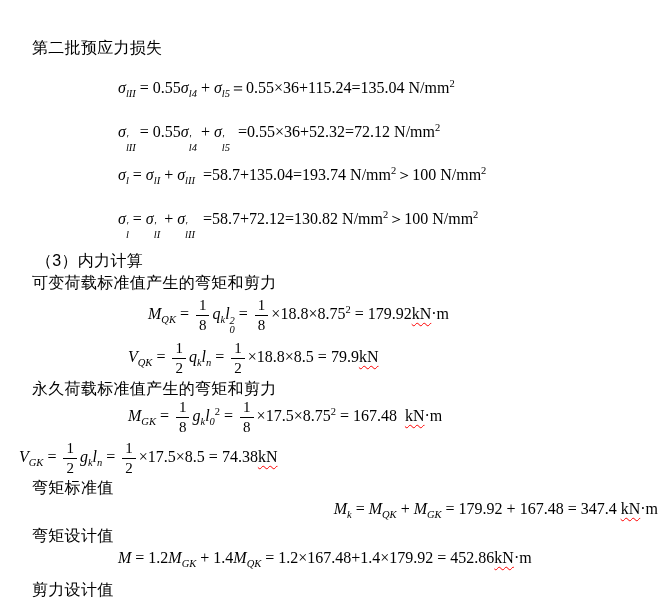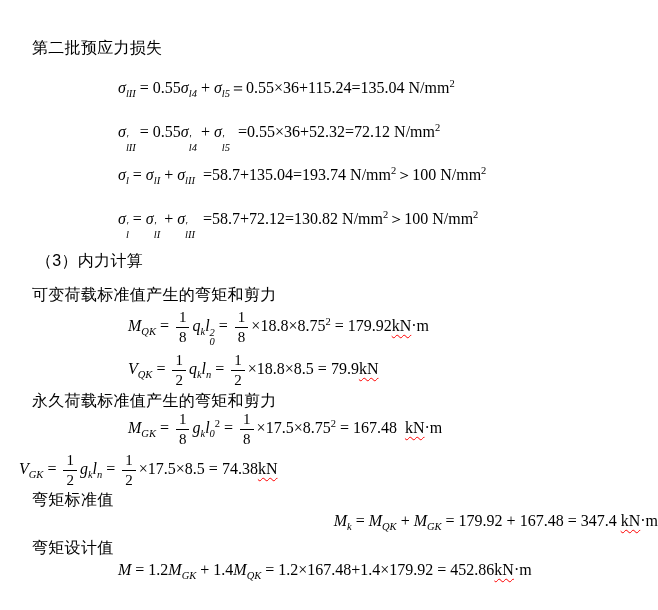--- a/index.html
+++ b/index.html
@@ -63,23 +63,23 @@
   <div class="f-line" style="margin-bottom:13px;"><span class="v">σ</span><span class="ss">
         <span class="ss-t">′</span>
         <span class="ss-b">l</span>
       </span><span class="r"> = </span><span class="v">σ</span><span class="ss">
         <span class="ss-t">′</span>
         <span class="ss-b">lI</span>
       </span><span class="r"> + </span><span class="v">σ</span><span class="ss">
         <span class="ss-t">′</span>
         <span class="ss-b">lII</span>
       </span><span class="r">  =58.7+72.12=130.82 N/mm</span><span class="sp">2</span><span class="r">＞100 N/mm</span><span class="sp">2</span></div>
-  <div class="heading paren" style="margin-bottom:16px;">（3）内力计算</div>
+  <div class="heading paren" style="margin-bottom:4px;">（3）内力计算</div>
   <div class="heading" style="margin-bottom:4px;">可变荷载标准值产生的弯矩和剪力</div>
-  <div class="f-line ind2" style="margin-bottom:4px;"><span class="v">M</span><span class="sb">QK</span><span class="r"> = </span><span class="frac">
+  <div class="f-line ind2" style="margin-bottom:4px;margin-left:20px;"><span class="v">M</span><span class="sb">QK</span><span class="r"> = </span><span class="frac">
         <span class="num">1</span>
         <span class="den">8</span>
       </span><span class="v">q</span><span class="sb">k</span><span class="v">l</span><span class="ss">
         <span class="ss-t">2</span>
         <span class="ss-b">0</span>
       </span><span class="r"> = </span><span class="frac">
         <span class="num">1</span>
         <span class="den">8</span>
       </span><span class="r">×18.8×8.75</span><span class="sp">2</span><span class="r"> = 179.92</span><span class="w">kN</span><span class="r">·m</span></div>
   <div class="f-line ind2" style="margin-bottom:2px;"><span class="v">V</span><span class="sb">QK</span><span class="r"> = </span><span class="frac">
@@ -100,16 +100,16 @@
   <div class="f-line ind2" style="margin-bottom:1px;padding-left:19px;"><span class="v">V</span><span class="sb">GK</span><span class="r"> = </span><span class="frac">
         <span class="num">1</span>
         <span class="den">2</span>
       </span><span class="v">g</span><span class="sb">k</span><span class="v">l</span><span class="sb">n</span><span class="r"> = </span><span class="frac">
         <span class="num">1</span>
         <span class="den">2</span>
       </span><span class="r">×17.5×8.5 = 74.38</span><span class="w">kN</span></div>
   <div class="heading" style="margin-bottom:0;">弯矩标准值</div>
   <div class="f-line ind2" style="margin-bottom:0;text-align:right;"><span class="v">M</span><span class="sb">k</span><span class="r"> = </span><span class="v">M</span><span class="sb">QK</span><span class="r"> + </span><span class="v">M</span><span class="sb">GK</span><span class="r"> = 179.92 + 167.48 = 347.4 </span><span class="w">kN</span><span class="r">·m</span></div>
   <div class="heading" style="margin-bottom:1px;">弯矩设计值</div>
-  <div class="f-line" style="margin-bottom:23px;"><span class="v">M</span><span class="r"> = 1.2</span><span class="v">M</span><span class="sb">GK</span><span class="r"> + 1.4</span><span class="v">M</span><span class="sb">QK</span><span class="r"> = 1.2×167.48+1.4×179.92 = 452.86</span><span class="w">kN</span><span class="r">·m</span></div>
+  <div class="f-line" style="margin-bottom:5px;"><span class="v">M</span><span class="r"> = 1.2</span><span class="v">M</span><span class="sb">GK</span><span class="r"> + 1.4</span><span class="v">M</span><span class="sb">QK</span><span class="r"> = 1.2×167.48+1.4×179.92 = 452.86</span><span class="w">kN</span><span class="r">·m</span></div>
   <div class="heading" style="margin-bottom:0;">剪力设计值</div>
 
 </div>
 
 </body></html>

